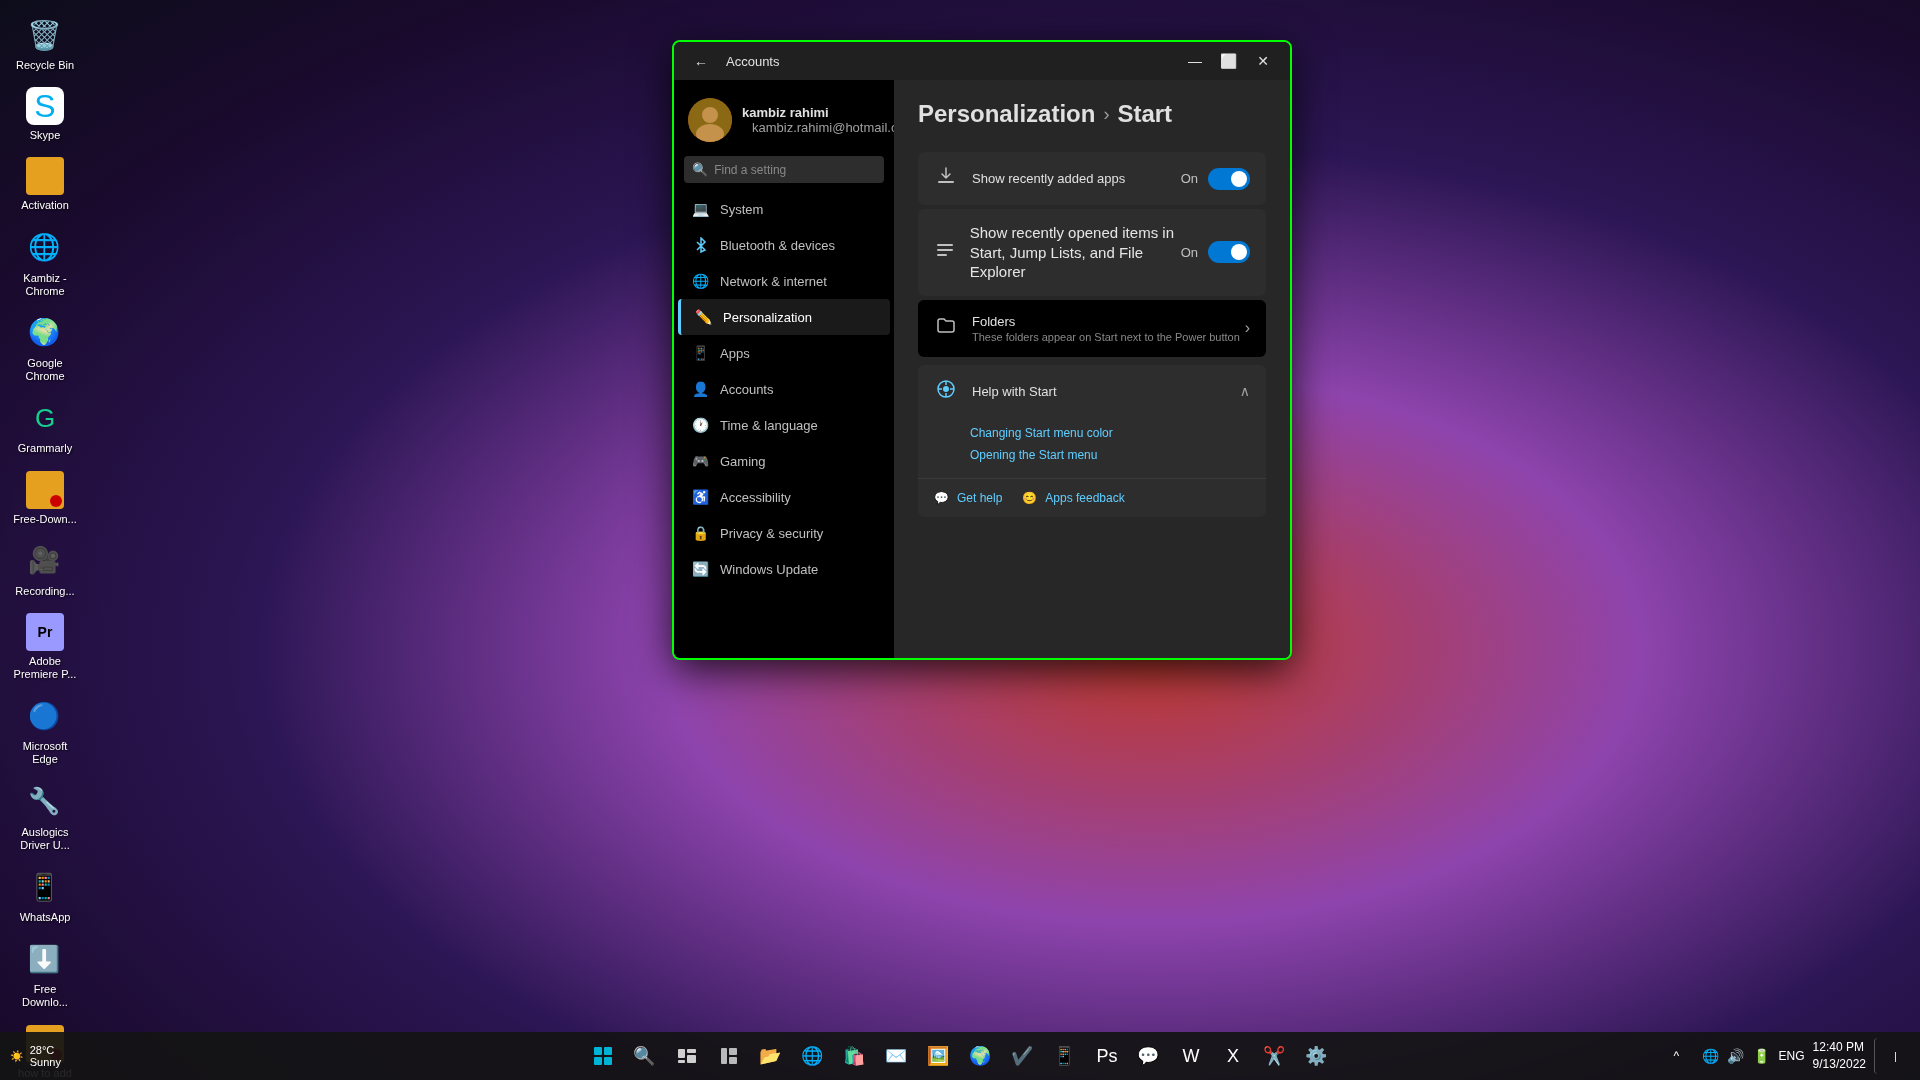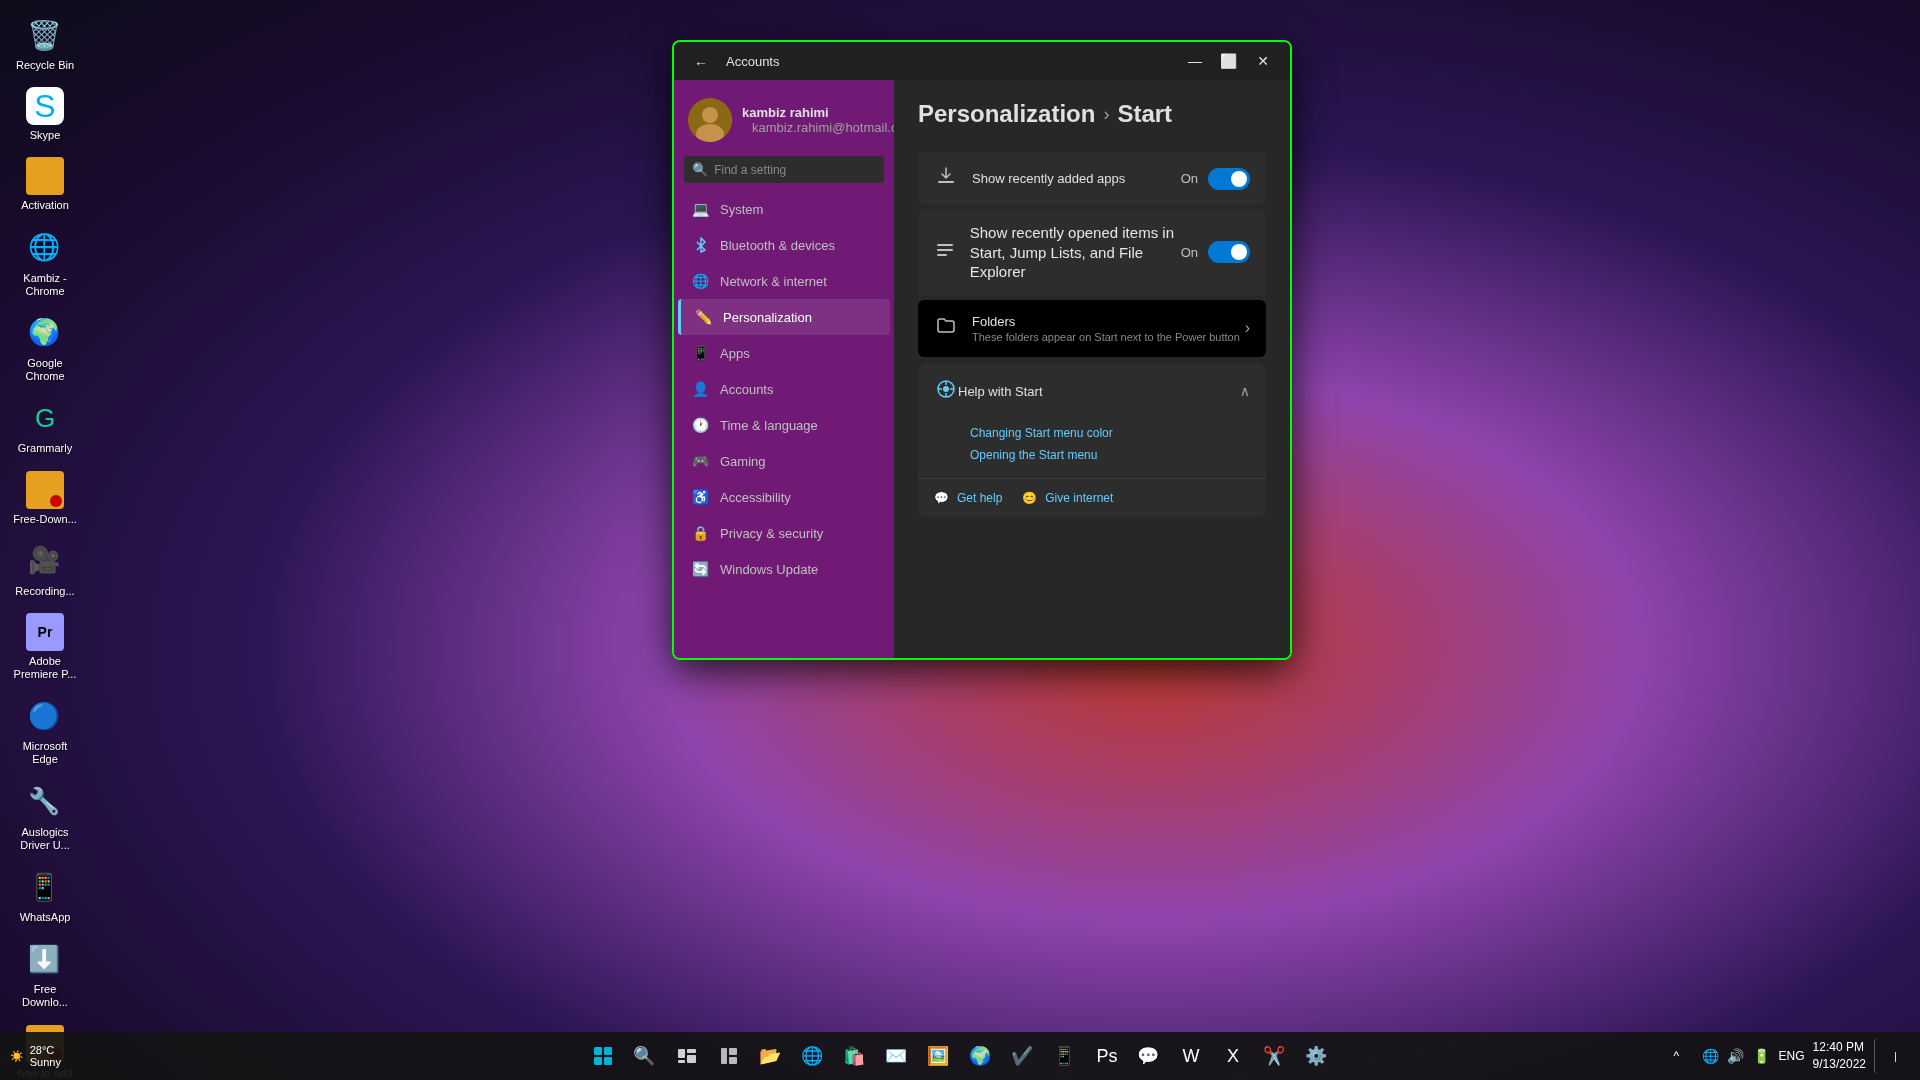--- a/index.html
+++ b/index.html
@@ -175,21 +175,21 @@
 
     .settings-body {
       display: flex;
       flex: 1;
       overflow: hidden;
     }
 
     
     .sidebar {
       width: 220px;
-      background: #701a75;
+      background: #000000;
       display: flex;
       flex-direction: column;
       overflow-y: auto;
       padding: 8px 0;
     }
 
     .profile-section {
       display: flex;
       align-items: center;
       gap: 10px;
@@ -405,21 +405,21 @@
       display: flex;
       align-items: center;
       justify-content: space-between;
       padding: 14px 16px;
       cursor: pointer;
     }
 
     .help-header-left {
       display: flex;
       align-items: center;
-      gap: 0;
+      gap: 14px;
     }
 
     .help-title {
       font-size: 13px;
       color: #e0e0e0;
     }
 
     .help-content {
       padding: 4px 16px 12px 52px;
     }
@@ -688,21 +688,21 @@
             <span class="help-link">Changing Start menu color</span>
             <span class="help-link">Opening the Start menu</span>
           </div>
           <div class="help-footer">
             <div class="help-footer-item">
               <span>💬</span>
               <span>Get help</span>
             </div>
             <div class="help-footer-item">
               <span>😊</span>
-              <span>Give internet</span>
+              <span>Apps feedback</span>
             </div>
           </div>
         </div>
 
       </div>
     </div>
   </div>
 
   <div class="taskbar">
     <div style="display:flex; align-items:center; gap:6px; color:white; font-size:11px; min-width:80px;">

